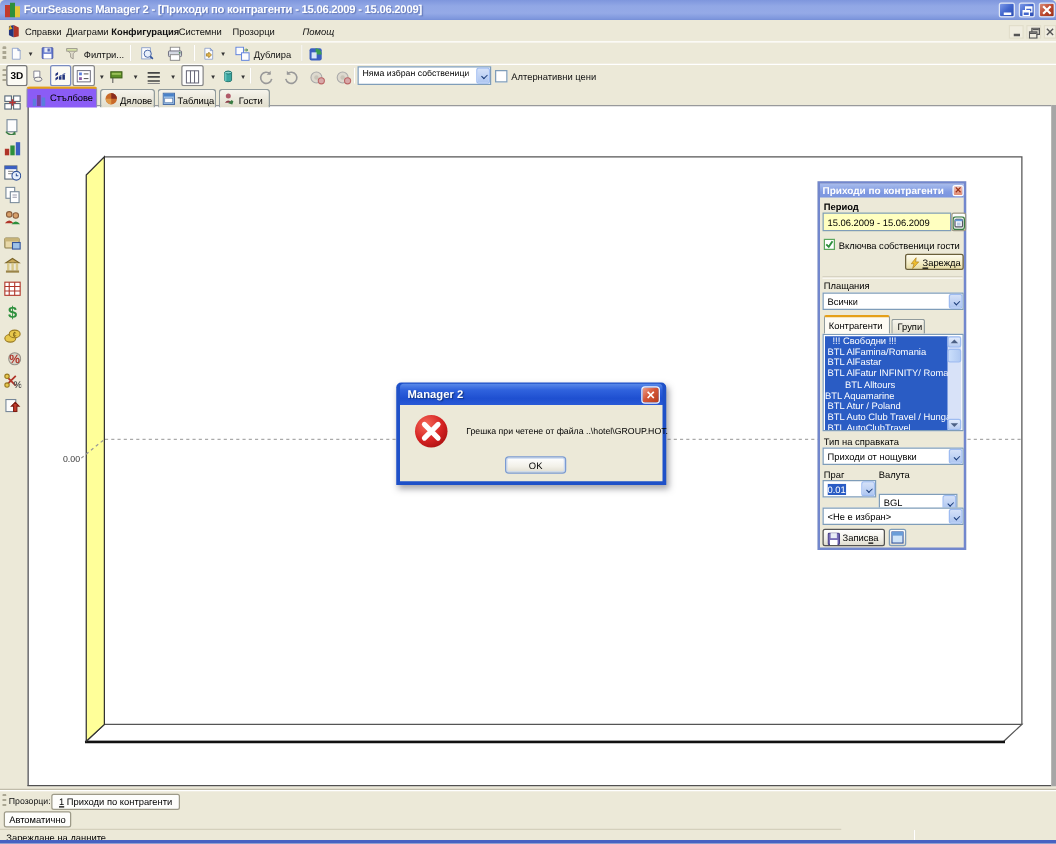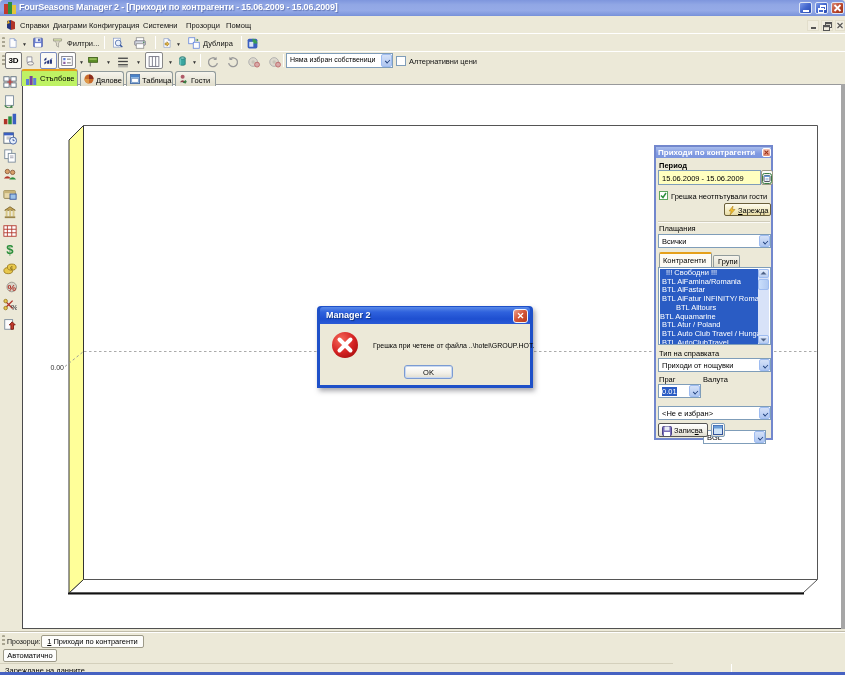--- a/index.html
+++ b/index.html
@@ -19,21 +19,21 @@
 .menuitem { position:absolute; top:5px; font-size:7.5px; color:#111; white-space:nowrap;text-align:center; }
 
 .tbar { left:0; width:845px; background:#ECE9D8; }
 .grip { position:absolute; left:2px; top:3px; bottom:3px; width:3px; background:repeating-linear-gradient(180deg,#aaa692 0 2px,#ece9d8 2px 4px); border-radius:1px; }
 .tsep { position:absolute; top:2px; width:1px; height:13px; background:#c6c2ac; border-right:1px solid #fff; }
 .ticon { position:absolute; width:12px; height:12px; top:3px; }
 .tdrop { position:absolute; font-size:5px; color:#333; top:7px; }
 .tlabel { position:absolute; top:5px; font-size:7.5px; color:#111; white-space:nowrap; }
 
 .tab { position:absolute; border:1px solid #919b9c; border-bottom:none; border-radius:3px 3px 0 0; font-size:7.5px; }
-.tab.active { background:#bef264; z-index:3; top:69px; height:17px; border-top:2px solid #e5a01a; }
+.tab.active { background:#8b5cf6; z-index:3; top:69px; height:17px; border-top:2px solid #e5a01a; }
 .tab.inactive { background:linear-gradient(180deg,#f6f4ec,#e0ddcc); top:71px; height:15px; z-index:1; }
 .tabtext { position:absolute; top:4px; white-space:nowrap; }
 .tab.active .tabtext { top:3px; }
 
 #canvas { left:22px; top:84px; width:819px; height:545px; background:#fff; border-left:1px solid #4a4a4c; border-top:1px solid #98999b; border-bottom:1px solid #515151; }
 
 #sidebar { left:0; top:69px; width:22px; height:560px; background:#ECE9D8; }
 .sicon { position:absolute; left:3px; width:14px; height:14px; }
 
 #winbar { left:0; top:632px; width:845px; height:16px; background:#ECE9D8; border-top:1px solid #fff; box-shadow:0 -1px 0 #c0bcaa; }
@@ -71,24 +71,24 @@
 </div>
 
 <div id="menubar" class="abs">
   <svg class="abs" style="left:7px;top:4px" width="9" height="10" viewBox="0 0 9 10">
       <polygon points="0,1 4,0 4,10 0,8" fill="#24357d"></polygon>
       <polygon points="4,0 8,2 8,9 4,10" fill="#b03428"></polygon>
       <polygon points="1,0 3,3 0,4" fill="#e8b020"></polygon>
     </svg>
   <div class="menuitem" style="left:20px;">Справки</div>
   <div class="menuitem" style="left:53px;">Диаграми</div>
-  <div class="menuitem" style="left:89px;">Конфигурация</div>
+  <div class="menuitem" style="left:89px;font-weight:bold;">Конфигурация</div>
   <div class="menuitem" style="left:143px;">Системни</div>
   <div class="menuitem" style="left:186px;">Прозорци</div>
-  <div class="menuitem" style="left:226px;">Помощ</div>
+  <div class="menuitem" style="left:242px;font-style:italic;">Помощ</div>
   <div class="abs" style="left:807px;top:4px;width:12px;height:11px;border:1px solid #e2decb;background:#f0ede0;">
       <div class="abs" style="left:3px;top:6px;width:5px;height:1.5px;background:#555;"></div>
     </div>
   <div class="abs" style="left:821px;top:4px;width:12px;height:11px;border:1px solid #e2decb;background:#f0ede0;"><svg width="10" height="9" style="margin:1px 0 0 1px" viewBox="0 0 10 9">
         <rect x="2.5" y="0.5" width="6" height="5" fill="none" stroke="#555"></rect>
         <rect x="3" y="1" width="5" height="1.2" fill="#555"></rect>
         <rect x="0.5" y="3.5" width="6" height="5" fill="#f0ede0" stroke="#555"></rect>
         <rect x="1" y="4" width="5" height="1.2" fill="#555"></rect>
       </svg></div>
   <div class="abs" style="left:835px;top:4px;width:10px;height:11px;border:1px solid #e2decb;background:#f0ede0;"><svg width="8" height="9" viewBox="0 0 8 9">
@@ -375,21 +375,21 @@
     </div>
   <div class="xpbtn" style="left:105px;top:23px;width:12px;height:15px;"><svg width="10" height="11" style="margin-top:2px" viewBox="0 0 10 11">
         <rect x="0.5" y="0.5" width="9" height="10" rx="2" fill="#eef4ee" stroke="#3a7d44"></rect>
         <rect x="2" y="2.5" width="6" height="6" rx="1" fill="#fff" stroke="#556"></rect>
         <rect x="2" y="2.5" width="6" height="1.5" fill="#6a9dd8"></rect>
         <rect x="3.5" y="5" width="3" height="2.5" fill="#b8cce8"></rect>
       </svg></div>
   <div class="abs" style="left:3px;top:44px;width:9px;height:9px;background:#fff;border:1px solid #5da65d;"><svg width="7" height="7" viewBox="0 0 7 7">
         <path d="M1 3.5 L3 5.5 L6 1" fill="none" stroke="#2d8f3c" stroke-width="1.5"></path>
       </svg></div>
-  <div class="abs" style="left:15px;top:45px;white-space:nowrap;">Грешка неотпътували гости</div>
+  <div class="abs" style="left:15px;top:45px;white-space:nowrap;">Включва собственици гости</div>
   <div class="xpbtn" style="left:68px;top:56px;width:47px;height:13px;border-color:#6a5f3a;background:linear-gradient(180deg,#fdfbee,#f3ecc4 60%,#e8dca4);">
     <svg class="abs" style="left:3px;top:2px" width="8" height="9" viewBox="0 0 8 9">
         <path d="M5 0 L1 5 h2.2 L2 9 L7 3.5 H4.5 z" fill="#f0c030" stroke="#a87818" stroke-width=".5"></path>
       </svg>
     <div class="abs" style="left:13px;top:2px;"><u>З</u>арежда</div>
   </div>
   <div class="abs" style="left:2px;top:74px;width:112px;height:2px;border-top:1px solid #d0ccba;border-bottom:1px solid #fbfaf6;"></div>
   <div class="abs" style="left:3px;top:77px;">Плащания</div>
   <div class="combo" style="left:2px;top:87px;width:113px;height:14px;">
       <div class="ctext">Всички</div>
@@ -427,21 +427,21 @@
   <div class="combo" style="left:2px;top:211px;width:113px;height:14px;">
       <div class="ctext">Приходи от нощувки</div>
       <div class="carrow"></div>
     </div>
   <div class="abs" style="left:3px;top:228px;">Праг</div>
   <div class="abs" style="left:47px;top:228px;">Валута</div>
   <div class="combo" style="left:2px;top:237px;width:43px;height:14px;">
       <div class="ctext"><span style="background:#2a5cc4;color:#fff;">0.01</span></div>
       <div class="carrow"></div>
     </div>
-  <div class="combo" style="left:47px;top:248px;width:63px;height:14px;margin-top:35px;">
+  <div class="combo" style="left:47px;top:248px;width:63px;height:14px;">
       <div class="ctext">BGL</div>
       <div class="carrow"></div>
     </div>
   <div class="combo" style="left:2px;top:259px;width:113px;height:14px;">
       <div class="ctext">&lt;Не е избран&gt;</div>
       <div class="carrow"></div>
     </div>
   <div class="xpbtn" style="left:2px;top:276px;width:50px;height:14px;border-color:#555;">
     <svg class="abs" style="left:3px;top:2px" width="10" height="10" viewBox="0 0 10 10">
         <rect x="0.5" y="0.5" width="9" height="9" rx="1" fill="#7a6fb8" stroke="#4a4188"></rect>

